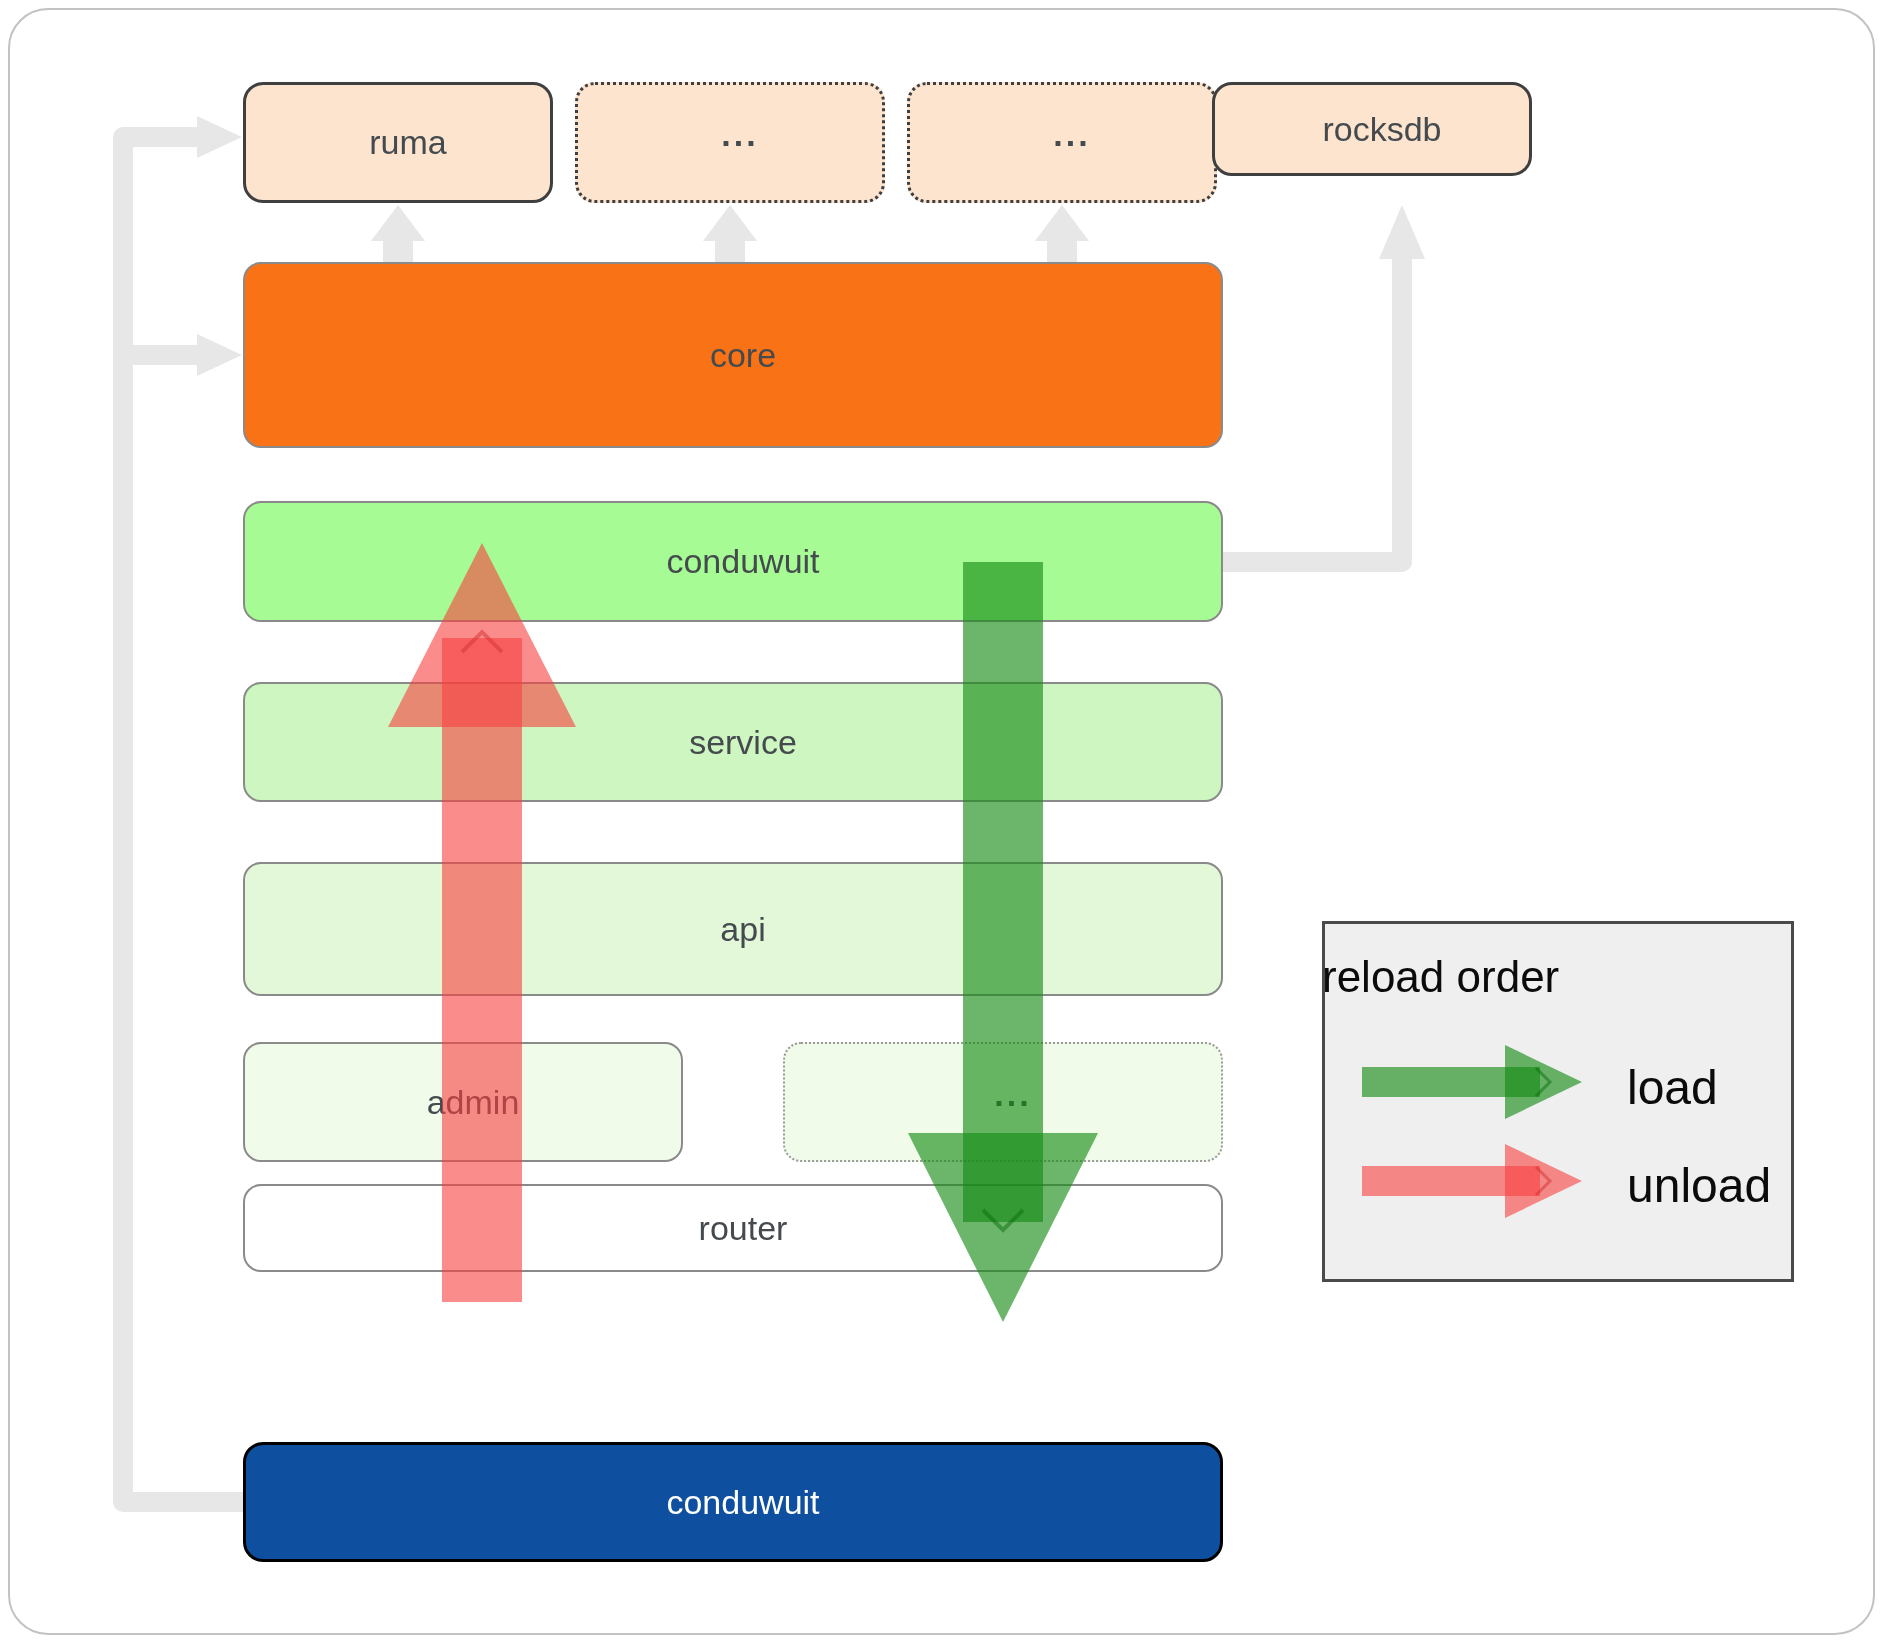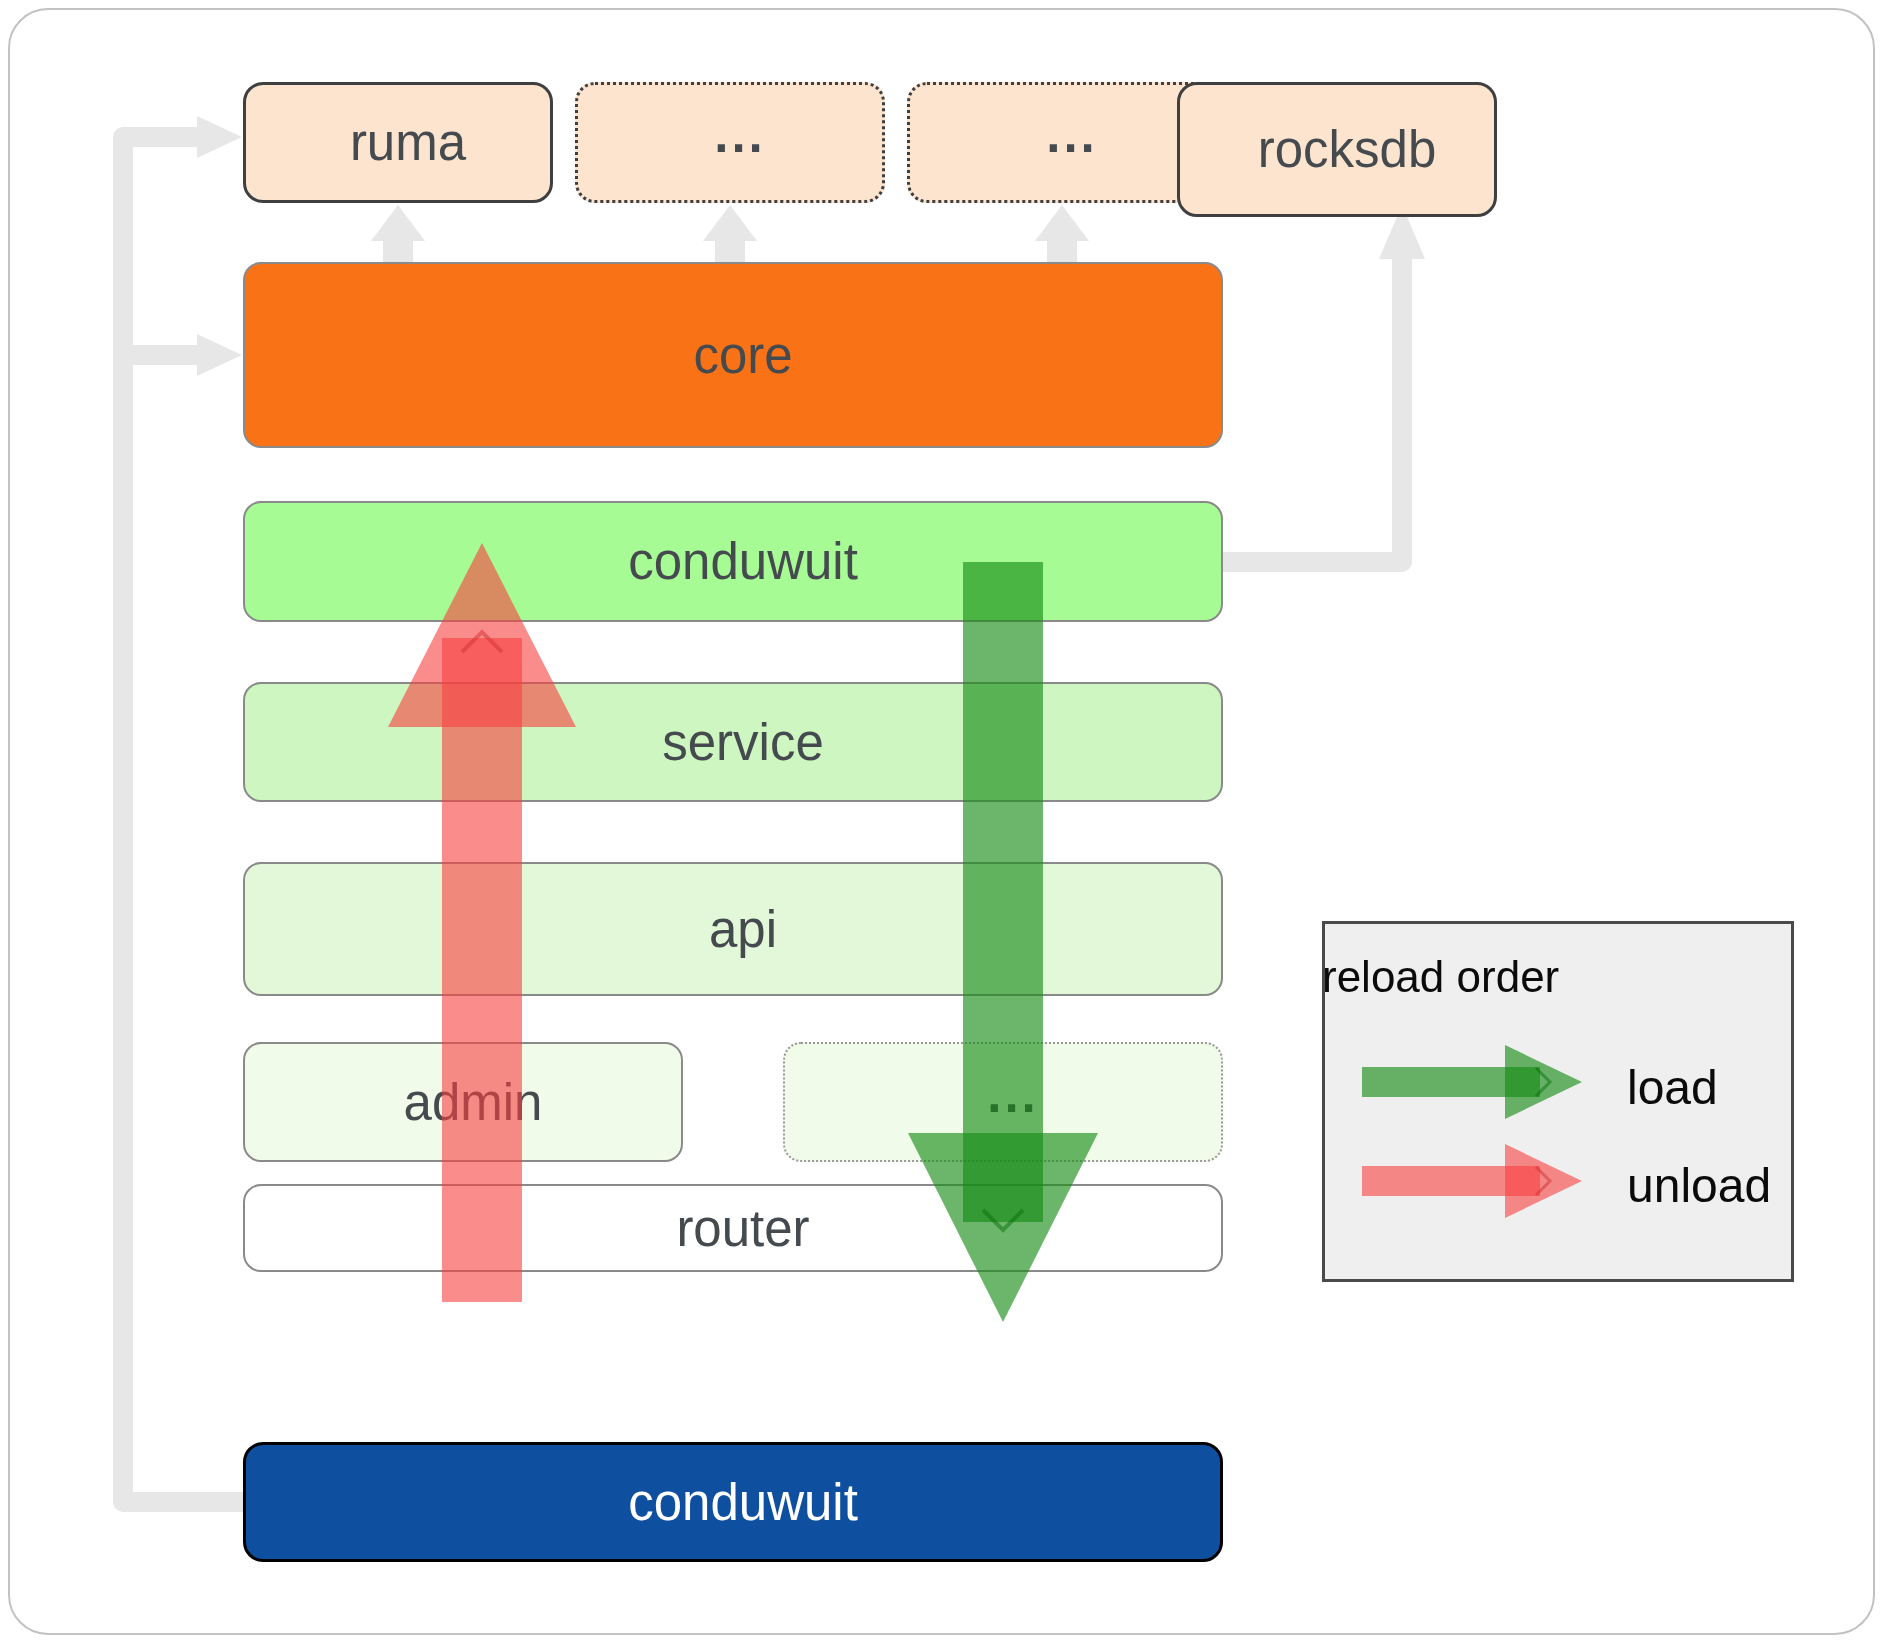--- a/index.html
+++ b/index.html
@@ -7,21 +7,21 @@
     position:relative;width:1883px;height:1643px;background:#ffffff;
     font-family:"Liberation Sans", sans-serif;overflow:hidden;
   }
   .frame{
     position:absolute;left:8px;top:8px;width:1863px;height:1623px;
     border:2px solid #c2c2c2;border-radius:40px;background:transparent;
   }
   .layer{position:absolute;left:0;top:0;width:1883px;height:1643px;pointer-events:none;}
   .box{
     position:absolute;display:flex;align-items:center;justify-content:center;
-    font-size:51px;color:#454a4e;border-radius:18px;box-sizing:border-box;
+    font-size:34px;color:#454a4e;border-radius:18px;box-sizing:border-box;
     background:#fff;border:2px solid #8a8a8a;z-index:2;padding-left:20px;
   }
   .box.peach{background:#fce4cf;border:3px solid #3f3f3f;border-radius:20px;}
   .box.peach.dotted{border:3px dotted #3f3f3f;}
   .box.core{background:#f97316;}
   .box.database{background:#a7fb94;}
   .box.service{background:#cdf6c0;}
   .box.api{background:#e3f8d8;}
   .box.admin{background:#f0fbea;}
   .box.extb{background:#f0fbea;border:2px dotted #9a9a9a;}
@@ -69,21 +69,21 @@
 
   <div class="box peach" style="left:243px;top:82px;width:310px;height:121px">
     <span>ruma</span>
   </div>
   <div class="box peach dotted" style="left:575px;top:82px;width:310px;height:121px">
     <span class="dots">...</span>
   </div>
   <div class="box peach dotted" style="left:907px;top:82px;width:310px;height:121px">
     <span class="dots">...</span>
   </div>
-  <div class="box peach" style="left:1177px;top:82px;width:320px;height:135px">
+  <div class="box peach" style="left:1212px;top:82px;width:320px;height:94px">
     <span>rocksdb</span>
   </div>
 
   <div class="box core" style="left:243px;top:262px;width:980px;height:186px">
     <span>core</span>
   </div>
   <div class="box database" style="left:243px;top:501px;width:980px;height:121px">
     <span>conduwuit</span>
   </div>
   <div class="box service" style="left:243px;top:682px;width:980px;height:120px">

